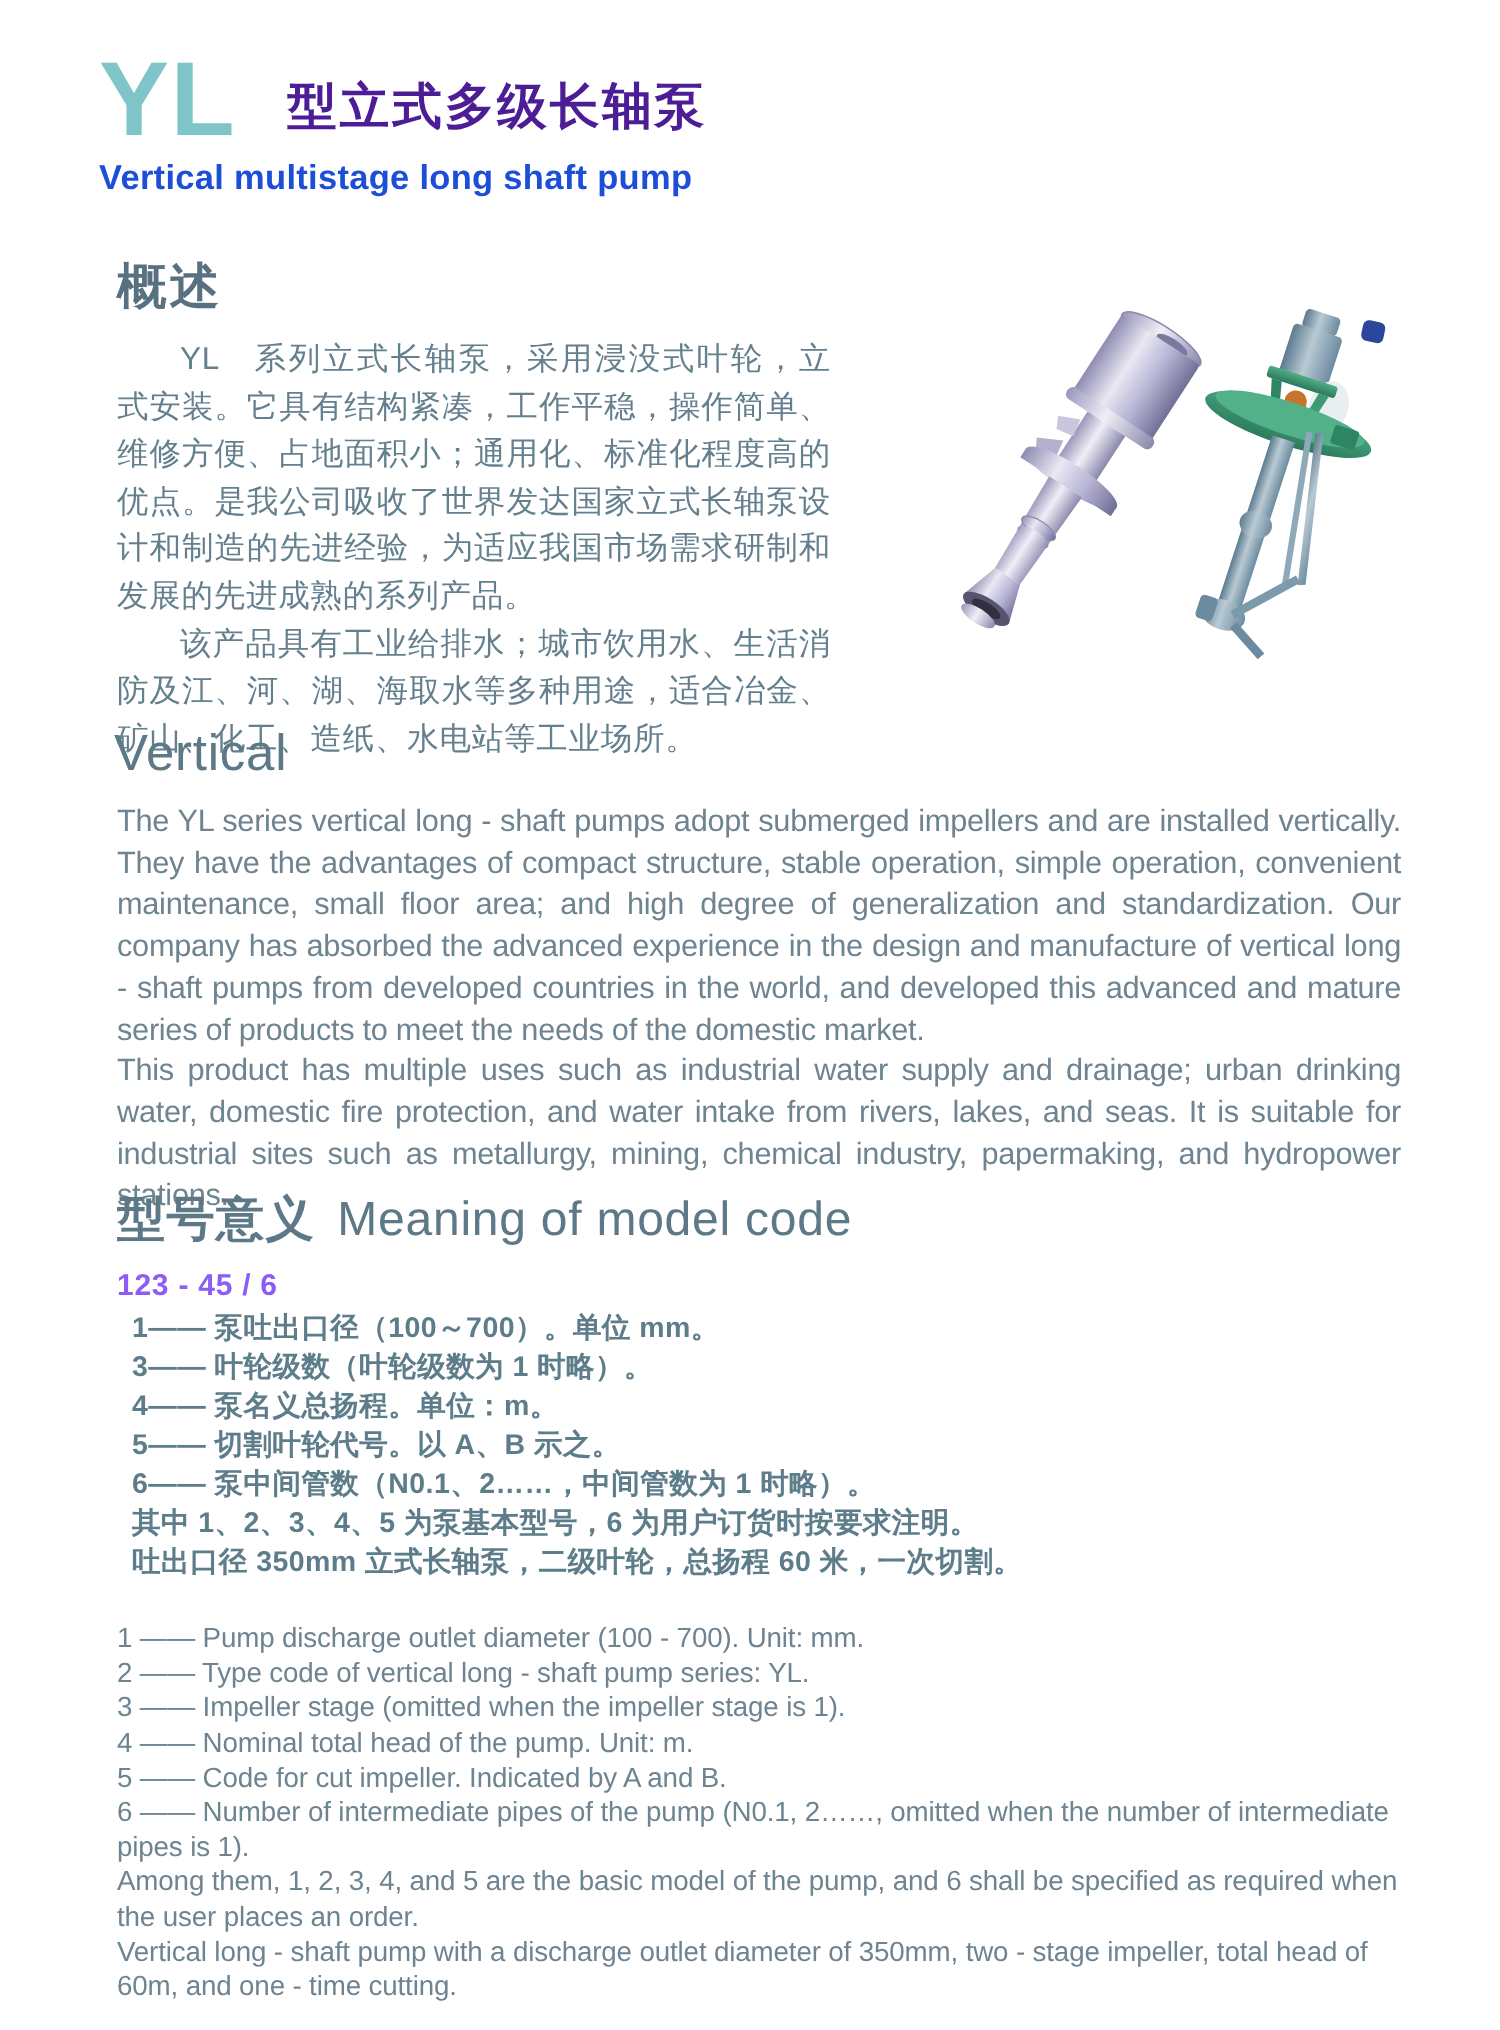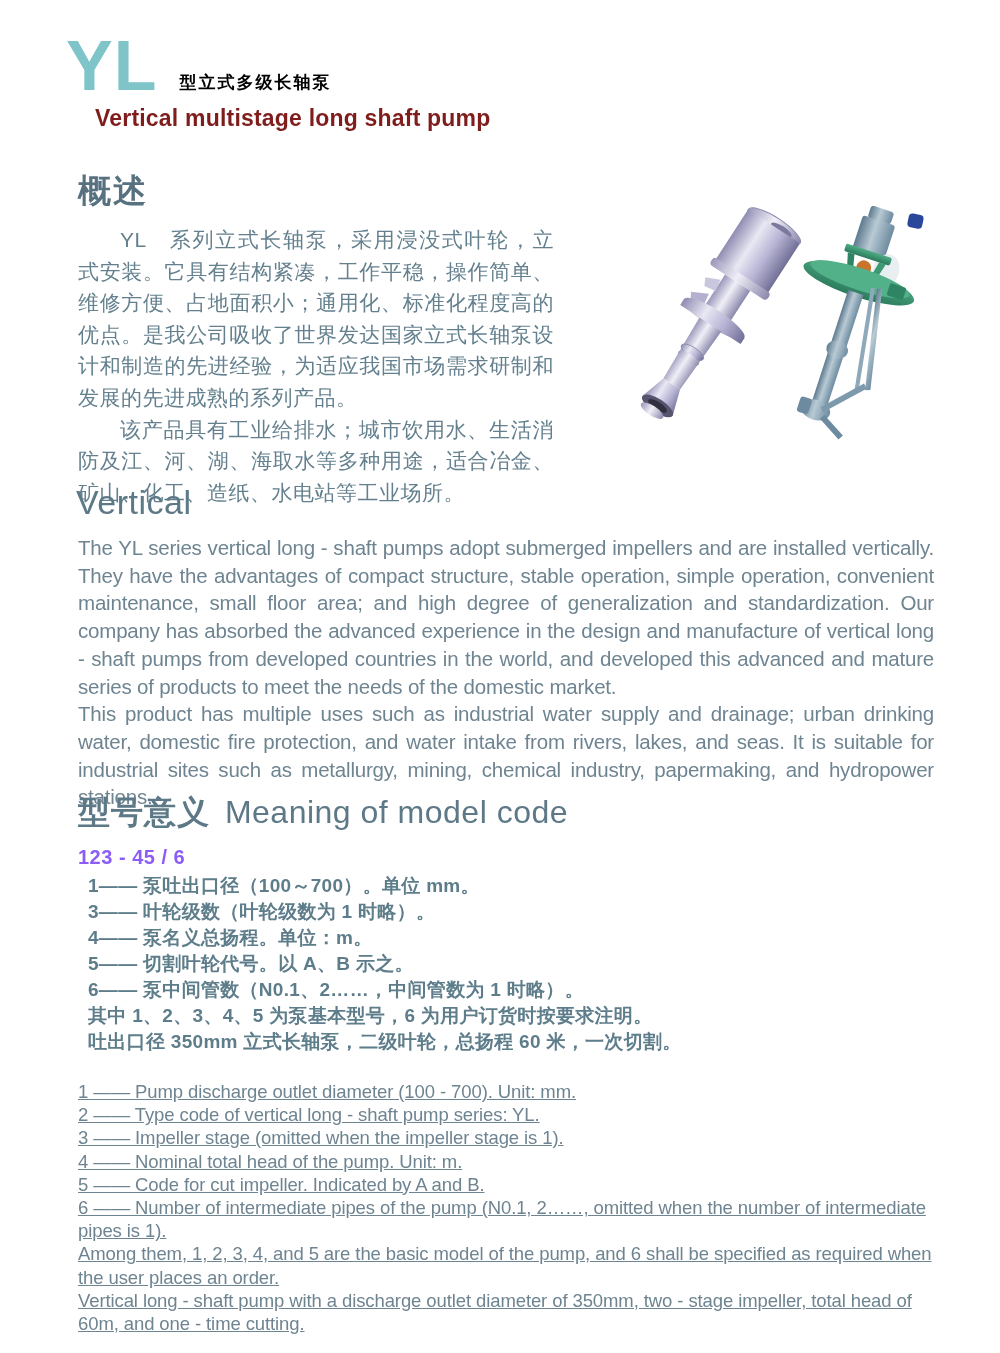--- a/index.html
+++ b/index.html
@@ -17,26 +17,26 @@
   }
 
   
   .brand { position: absolute; left: 66px; top: 34px; }
   .brand-row { display: flex; align-items: flex-end; }
   .brand-code {
     font-size: 70px; font-weight: bold; line-height: 0.92;
     color: #7ec4c8; letter-spacing: 1px;
   }
   .brand-title-zh {
-    font-size: 17px; font-weight: bold; color: #000000;
-    margin-left: 22px; padding-bottom: 4px; letter-spacing: 2px;
+    font-size: 33px; font-weight: bold; color: #4c1d95;
+    margin-left: 34px; padding-bottom: 4px; letter-spacing: 2px;
   }
   .brand-title-en {
-    font-size: 23px; font-weight: bold; color: #7f1d1d;
-    margin-top: 7px; letter-spacing: 0.2px; margin-left: 29px;
+    font-size: 23px; font-weight: bold; color: #1d4ed8;
+    margin-top: 7px; letter-spacing: 0.2px;
   }
 
   
   .h-zh {
     position: absolute; left: 78px;
     font-size: 33px; font-weight: bold; color: #587181; letter-spacing: 2px;
   }
   .h-en {
     position: absolute; left: 76px;
     font-size: 34px; font-weight: 500; color: #5d7886; letter-spacing: 0.5px;
@@ -69,21 +69,21 @@
     font-size: 20px; font-weight: 600; color: #8b5cf6; letter-spacing: 0.5px;
   }
   .model-zh {
     position: absolute; left: 88px; top: 873px; width: 640px;
     font-size: 19px; line-height: 26px; font-weight: 600;
     color: #5e7d8b; letter-spacing: 0.3px;
   }
   .model-en {
     position: absolute; left: 78px; top: 1080px; width: 858px;
     font-size: 18.5px; line-height: 23.2px;
-    color: #6e8491; letter-spacing: -0.1px; text-decoration: underline;
+    color: #6e8491; letter-spacing: -0.1px;
   }
 
   
   .pumps { position: absolute; left: 590px; top: 206px; width: 356px; height: 248px; }
 </style>
 </head>
 <body>
 
 <div class="page">
 

